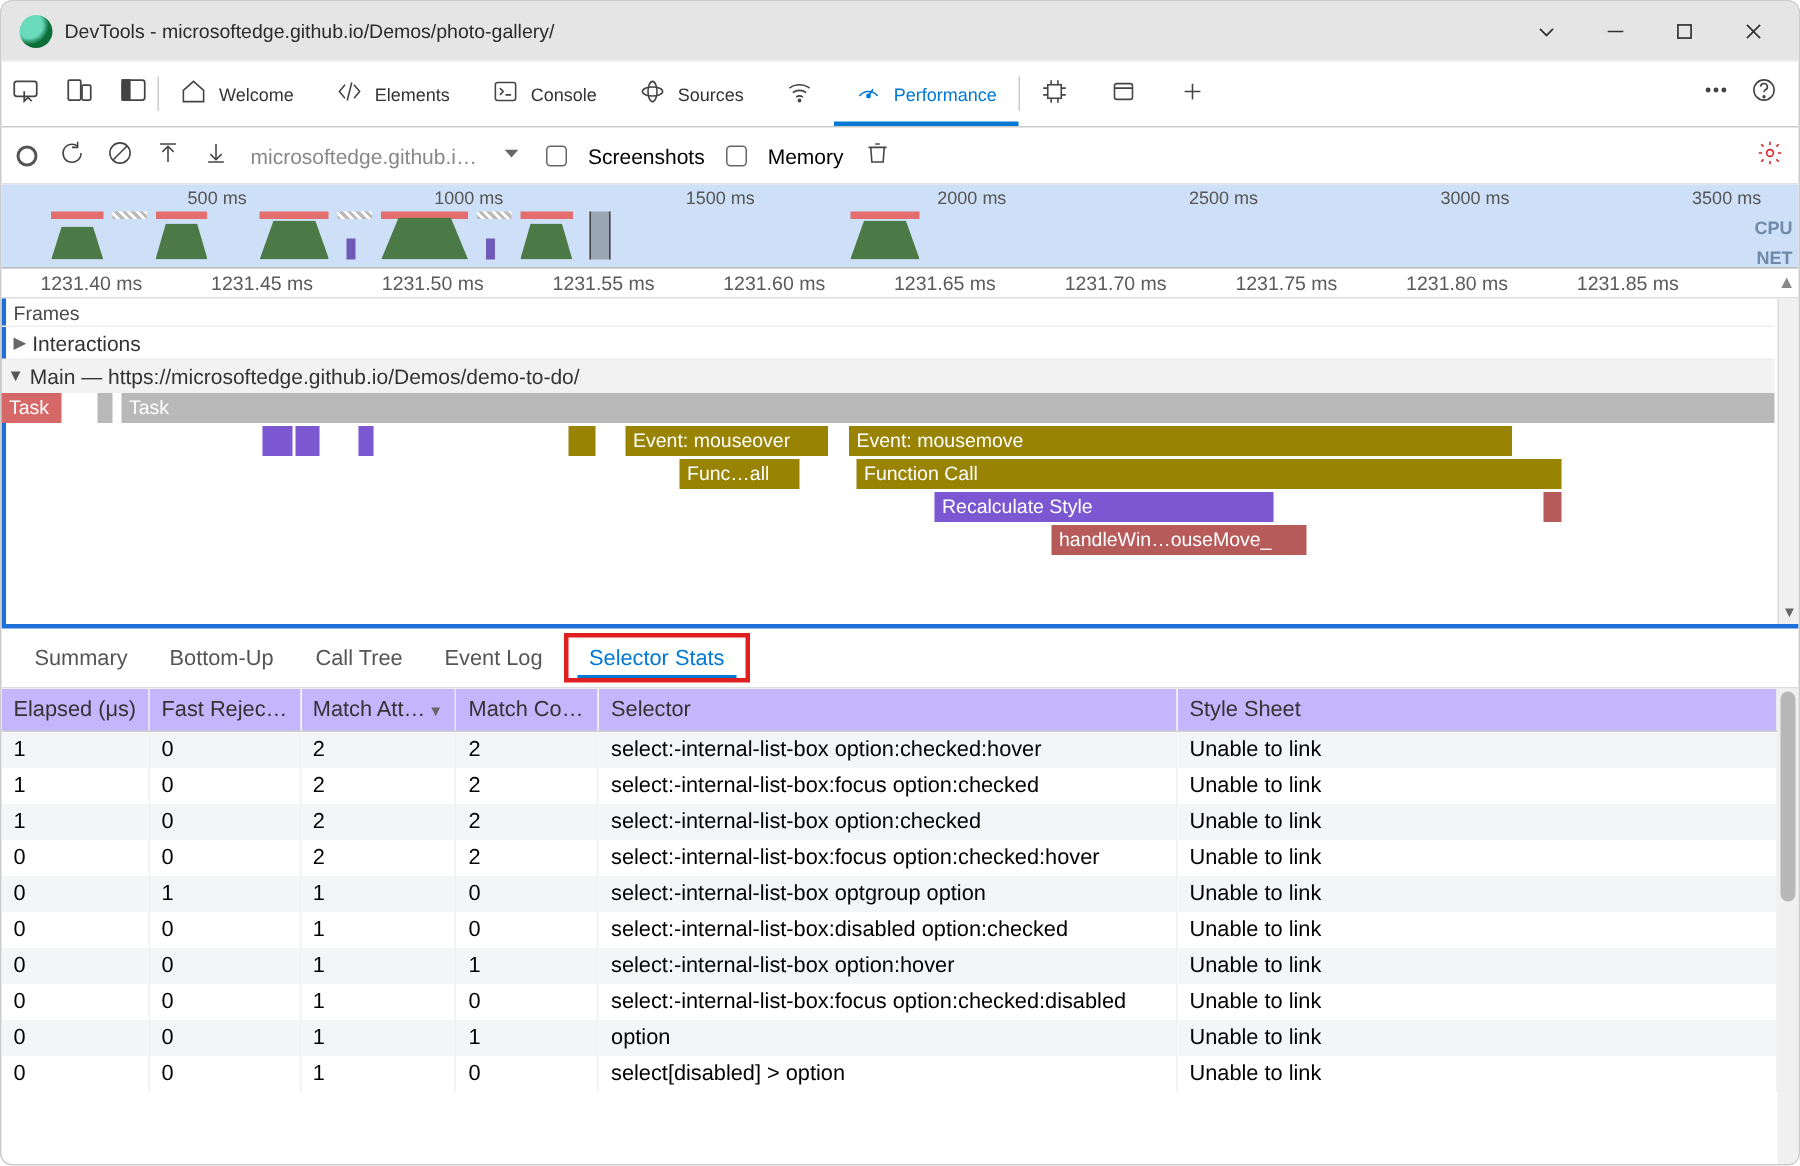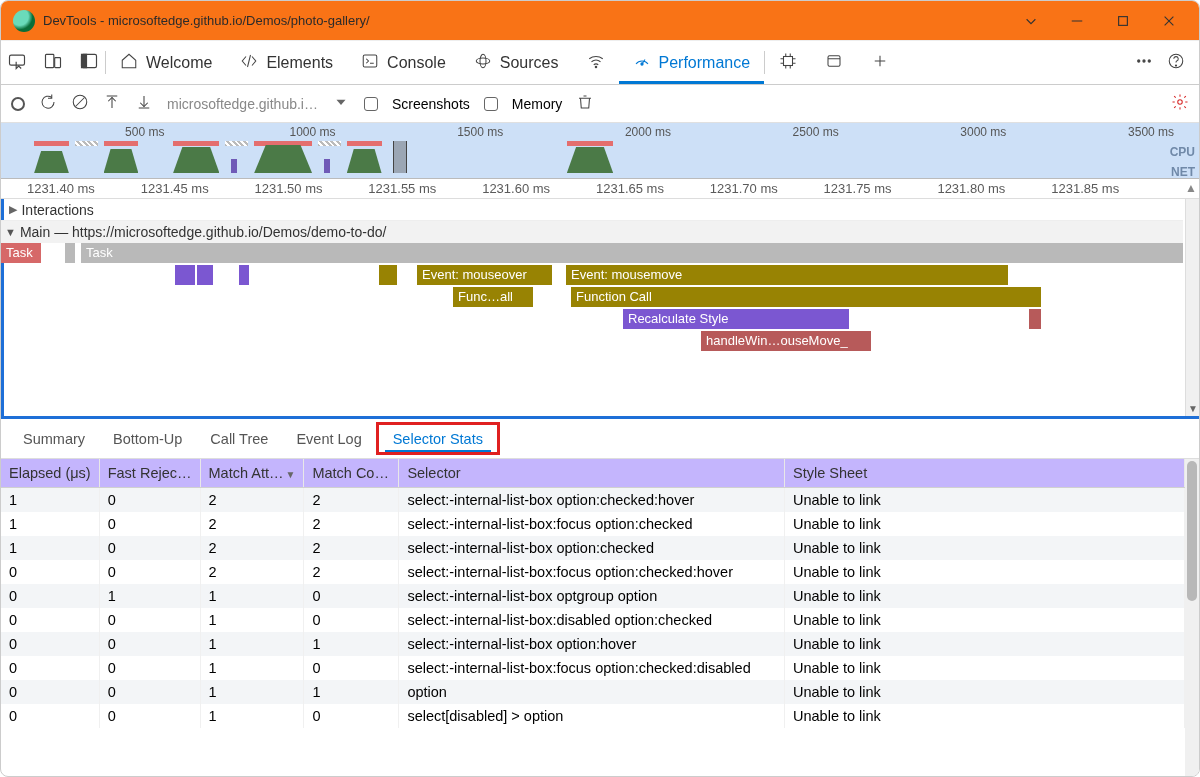--- a/index.html
+++ b/index.html
@@ -1,29 +1,29 @@
 <!DOCTYPE html>
 <html><head>
 <meta charset="utf-8">
 <style>
 * { box-sizing: border-box; margin: 0; padding: 0; font-family: "Segoe UI", -apple-system, sans-serif; }
 body { width: 1200px; height: 777px; border: 1px solid #ccc; border-radius: 8px; overflow: hidden; background: #fff; display: flex; flex-direction: column; }
 
 
-.titlebar { height: 40px; display: flex; align-items: center; padding: 0 4px; background: #f97316; border-bottom: 1px solid #eee; }
+.titlebar { height: 40px; display: flex; align-items: center; padding: 0 4px; background: #e5e5e5; border-bottom: 1px solid #eee; }
 .app-icon { width: 22px; height: 22px; margin: 0 8px; border-radius: 50%; background: radial-gradient(circle at 30% 30%, #6adbba 0%, #6adbba 40%, #0a6e39 60%, #0a6e39 100%); position: relative; }
 .titlebar-title { font-size: 13px; color: #2b2b2b; flex: 1; white-space: nowrap; overflow: hidden; text-overflow: ellipsis; }
 .winbtns { display: flex; gap: 22px; align-items: center; padding-right: 14px; }
 .winbtns span { width: 24px; display: flex; justify-content: center; align-items: center; color: #333; }
 .winbtns svg { width: 14px; height: 14px; stroke: #333; fill: none; stroke-width: 1.3; }
 
 
 .tabbar { height: 44px; display: flex; align-items: stretch; border-bottom: 1px solid #ccc; }
 .tabbar .devicons { display: flex; align-items: center; padding: 0 6px; gap: 16px; }
-.tabbar .tab { display: flex; align-items: center; gap: 8px; padding: 0 14px; font-size: 16px; color: #333; position: relative; }
+.tabbar .tab { display: flex; align-items: center; gap: 8px; padding: 0 14px; font-size: 12px; color: #333; position: relative; }
 .tabbar .tab.active { color: #0078D4; }
 .tabbar .tab.active::after { content: ""; position: absolute; left: 0; right: 0; bottom: 0; height: 3px; background: #0078D4; }
 .tabbar .sep { width: 1px; background: #ccc; margin: 10px 0; }
 .tabbar .rightbtns { margin-left: auto; display: flex; align-items: center; gap: 14px; padding-right: 14px; }
 .iconbox svg { width: 18px; height: 18px; stroke: #444; fill: none; stroke-width: 1.4; }
 .bigicon svg { width: 20px; height: 20px; }
 
 
 .perf-toolbar { height: 38px; display: flex; align-items: center; padding: 0 10px; gap: 14px; border-bottom: 1px solid #e0e0e0; font-size: 14px; }
 .record-btn { width: 14px; height: 14px; border: 2px solid #555; border-radius: 50%; }
@@ -301,20 +301,21 @@
   <span class="tk" style="left:62%">1231.70 ms</span>
   <span class="tk" style="left:71.5%">1231.75 ms</span>
   <span class="tk" style="left:81%">1231.80 ms</span>
   <span class="tk" style="left:90.5%">1231.85 ms</span>
   <span class="scrollup">▲</span>
 </div>
 
 <div class="flame-outer">
   <div class="flame-left-bar"></div>
   <div class="flame">
+    <div class="frame-row">Frames</div>
     <div class="interactions-row">
       <span class="chev">▶</span>
       <span>Interactions</span>
     </div>
     <div class="main-row">
       <span class="chev">▼</span>
       <span>Main — https://microsoftedge.github.io/Demos/demo-to-do/</span>
     </div>
     <div class="flame-canvas">
       <div class="fc-bar task0" style="left:0;width:40px;top:0">Task</div>

